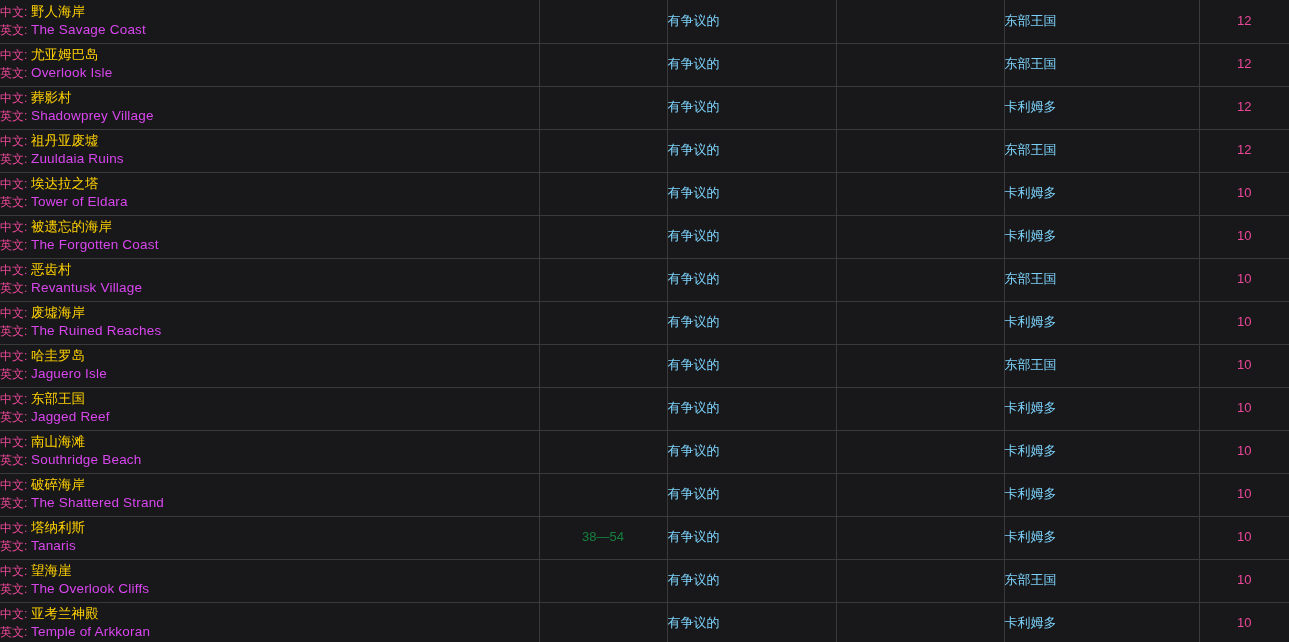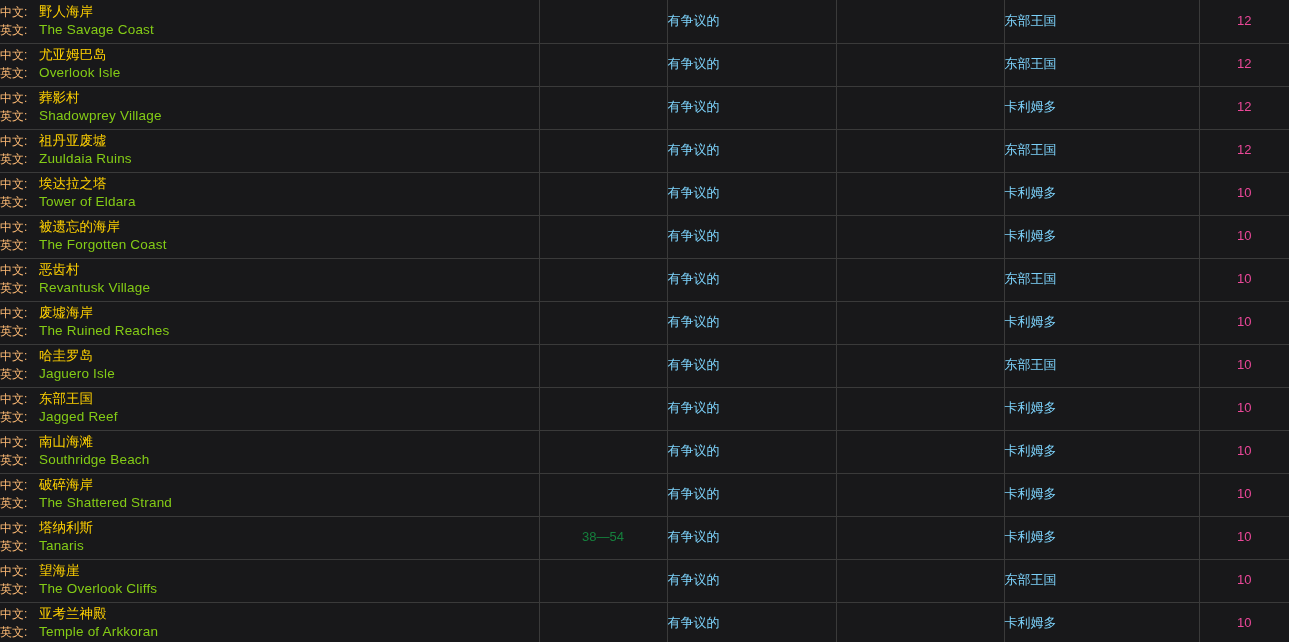--- a/index.html
+++ b/index.html
@@ -55,31 +55,30 @@
     padding-left: 3px;
     text-align: left;
   }
   .name-line {
     display: block;
     white-space: nowrap;
     margin: 0;
     padding: 0;
   }
   .name-label {
-    color: #fdba74;
+    color: #ec4899;
     font-size: 12px;
     letter-spacing: 0;
   }
   .name-value {
     color: #ffd100;
     font-size: 13.5px;
-    margin-left: 8px;
   }
   .name-value.en {
-    color: #84cc16;
+    color: #d946ef;
     letter-spacing: 0.2px;
   }
   .name-line.zh { margin-bottom: 1px; }
 
   .cell-center {
     text-align: left;
     color: #7dd3fc;
     font-size: 13px;
   }
   .cell-level {

